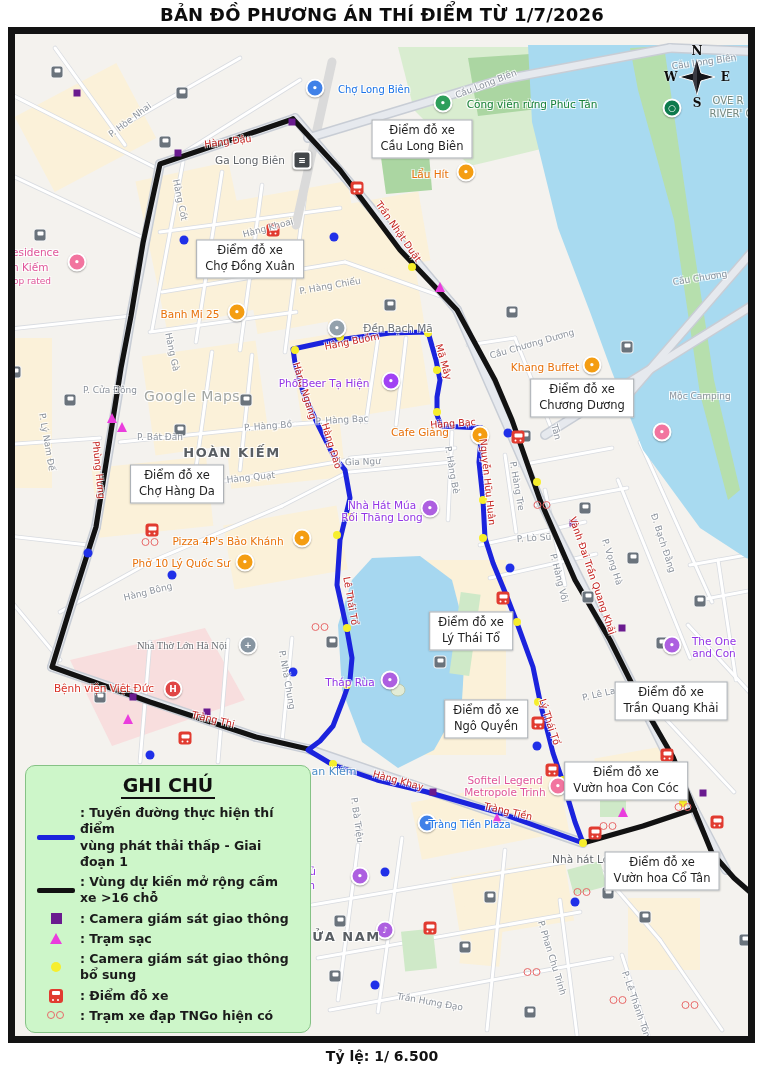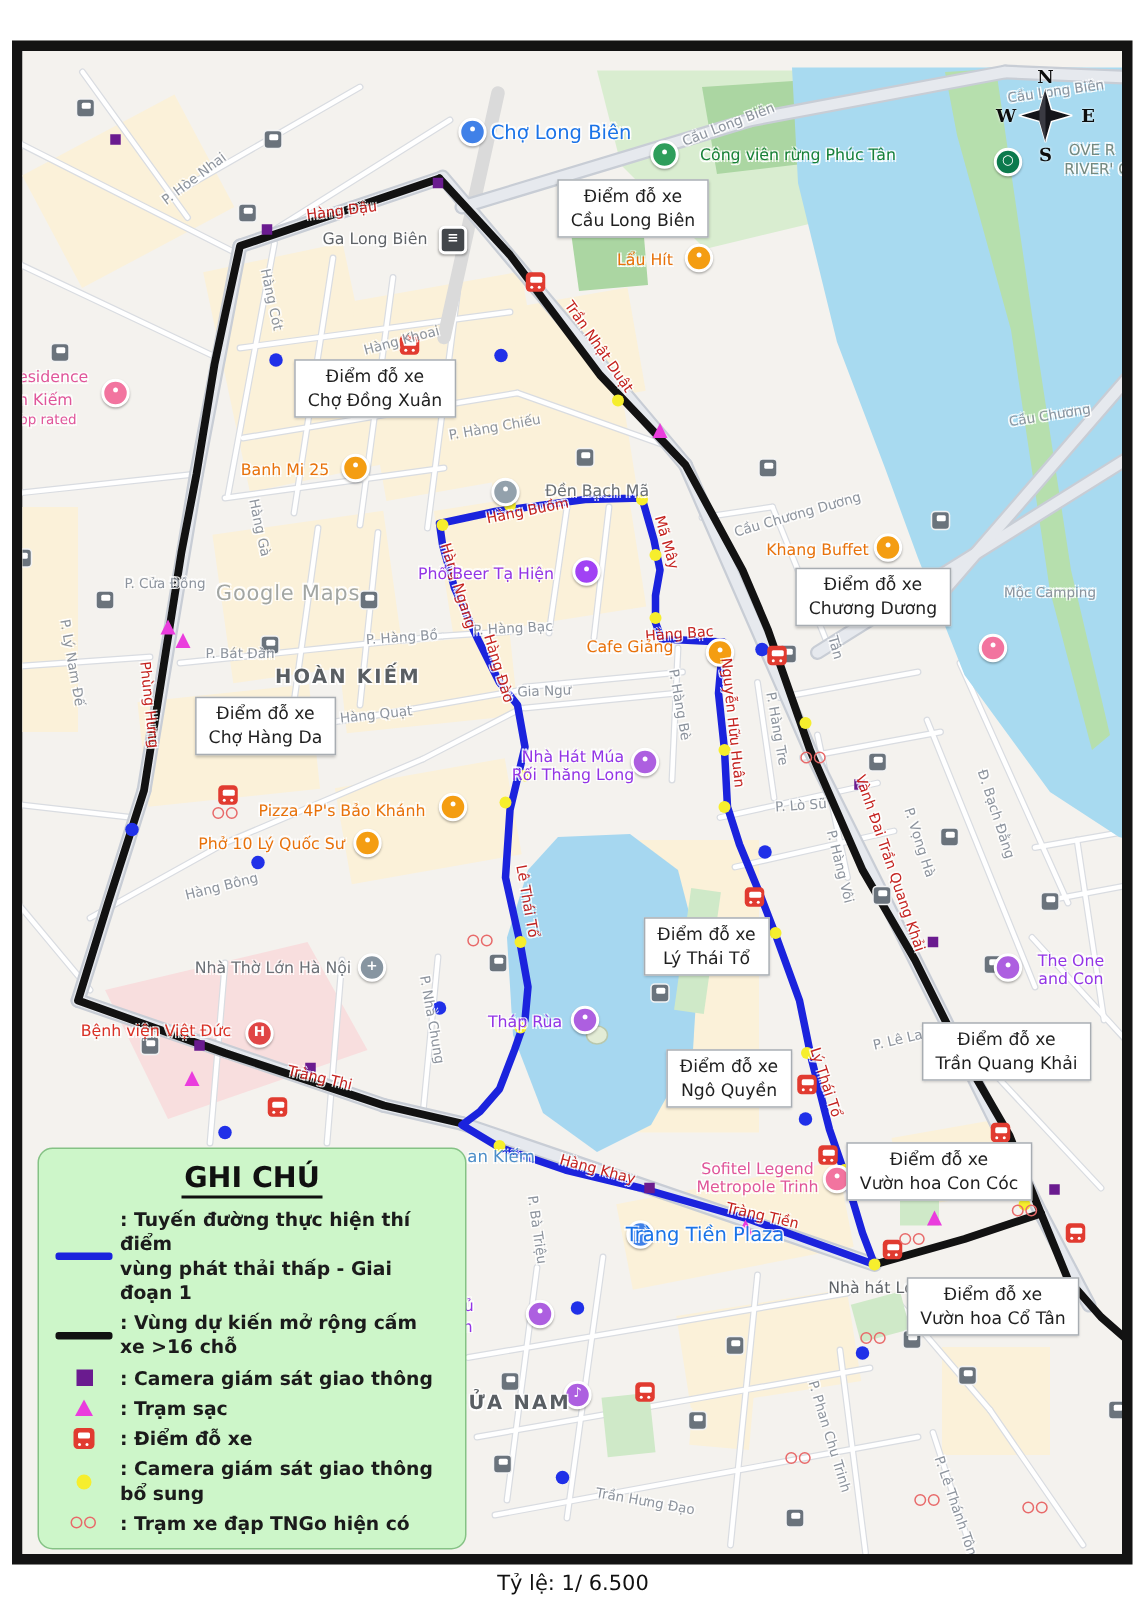--- a/index.html
+++ b/index.html
@@ -1,39 +1,39 @@
 <!DOCTYPE html>
 <html><head>
 <meta charset="utf-8">
 <style>
   html,body{margin:0;padding:0;background:#ffffff;width:764px;height:1080px;overflow:hidden;
     font-family:"DejaVu Sans","Liberation Sans",sans-serif;}
   .page{position:relative;width:764px;height:1080px;background:#fff;}
   .page-title{position:absolute;top:4px;left:0;width:764px;text-align:center;
     font-size:18px;font-weight:bold;color:#0d0d0d;letter-spacing:.2px;}
   .scale-note{position:absolute;top:1048px;left:0;width:764px;text-align:center;
-    font-size:14px;font-weight:normal;color:#111;}
+    font-size:14px;font-weight:bold;color:#111;}
   .map{position:absolute;left:8px;top:27px;width:747px;height:1016px;border:7px solid #131313;
     overflow:hidden;box-sizing:border-box;background:#f4f2ee;}
   .mapc{position:absolute;left:-15px;top:-34px;width:764px;height:1080px;}
   svg#basemap{position:absolute;left:0;top:0;}
   #gen{position:absolute;left:0;top:0;width:764px;height:1080px;}
   
   .lb{position:absolute;white-space:nowrap;line-height:1.15;
     text-shadow:-1px -1px 0 rgba(255,255,255,.85),1px -1px 0 rgba(255,255,255,.85),
                 -1px 1px 0 rgba(255,255,255,.85),1px 1px 0 rgba(255,255,255,.85);}
   .c-road{font-size:9px;color:#8d949e;}
   .c-darkroad{font-size:10.5px;color:#5f6368;}
   .c-red{font-size:9.5px;color:#c5221f;}
   .c-area{font-size:13px;font-weight:bold;color:#595e63;letter-spacing:1.5px;}
   .c-lake{font-size:11px;color:#4d8ec9;}
   .c-watermark{font-size:14px;color:#a2a6a3;letter-spacing:.5px;}
   .c-orange{font-size:10.5px;color:#e8710a;}
   .c-purple{font-size:10.5px;color:#9334e6;}
-  .c-blue{font-size:13px;color:#1a73e8;text-align:right;}
+  .c-blue{font-size:10px;color:#1a73e8;text-align:right;}
   .c-green{font-size:10.5px;color:#188038;}
   .c-pink{font-size:10.5px;color:#e0559a;}
   .c-pinksm{font-size:9px;color:#e0559a;}
   .c-redpoi{font-size:10.5px;color:#d93025;}
   .c-greypoi{font-size:10.5px;color:#6a7076;}
   .c-rivergrey{font-size:10px;color:#76897f;}
   .lb .ml{text-align:center;}
   
   .mk{position:absolute;transform:translate(-50%,-50%);}
   .tr{width:11px;height:11px;background:#6a737c;border-radius:3px;border:1px solid rgba(255,255,255,.9);}
@@ -76,20 +76,21 @@
     font-size:12px;color:#0c0c0c;text-shadow:0 0 2px #fff;}
   .cl.n{left:50%;top:-15px;transform:translateX(-50%);}
   .cl.s{left:50%;bottom:-15px;transform:translateX(-50%);}
   .cl.w{left:-15px;top:50%;transform:translateY(-50%);}
   .cl.e{right:-15px;top:50%;transform:translateY(-50%);}
 </style>
 </head>
 <body>
 
 <div class="page">
+  <div class="page-title">BẢN ĐỒ PHƯƠNG ÁN THÍ ĐIỂM TỪ 1/7/2026</div>
 
   <div class="map">
     <div class="mapc">
       <svg id="basemap" width="764" height="1080" viewBox="0 0 764 1080">
           <rect x="0" y="0" width="764" height="1080" fill="#f4f2ee"></rect>
           <rect x="150" y="170" width="95" height="150" fill="#fbf1d9" transform="rotate(-12 197.5 245)"></rect>
           <rect x="245" y="190" width="115" height="135" fill="#fbf1d9" transform="rotate(-10 302.5 257.5)"></rect>
           <rect x="325" y="265" width="95" height="70" fill="#fbf1d9" transform="rotate(-9 372.5 300)"></rect>
           <rect x="295" y="330" width="130" height="85" fill="#fbf1d9" transform="rotate(-9 360 372.5)"></rect>
           <rect x="148" y="348" width="115" height="100" fill="#fbf1d9" transform="rotate(-8 205.5 398)"></rect>
@@ -460,21 +461,21 @@
           <div class="lb c-purple" style="left: 324px; top: 383px; transform: translate(-50%, -50%) rotate(0deg);">Phố Beer Tạ Hiện</div>
           <div class="lb c-greypoi" style="left: 398px; top: 328px; transform: translate(-50%, -50%) rotate(0deg);">Đền Bạch Mã</div>
           <div class="lb c-orange" style="left: 420px; top: 432px; transform: translate(-50%, -50%) rotate(0deg);">Cafe Giảng</div>
           <div class="lb c-orange" style="left: 228px; top: 541px; transform: translate(-50%, -50%) rotate(0deg);">Pizza 4P's Bảo Khánh</div>
           <div class="lb c-orange" style="left: 181px; top: 563px; transform: translate(-50%, -50%) rotate(0deg);">Phở 10 Lý Quốc Sư</div>
           <div class="lb c-purple" style="left: 382px; top: 511px; transform: translate(-50%, -50%) rotate(0deg);">
             <div class="ml">Nhà Hát Múa</div>
             <div class="ml">Rối Thăng Long</div>
           </div>
           <div class="lb c-purple" style="left: 350px; top: 682px; transform: translate(-50%, -50%) rotate(0deg); text-align: right;">Tháp Rùa</div>
-          <div class="lb c-greypoi" style="left: 182px; top: 646px; transform: translate(-50%, -50%) rotate(0deg);">Nhà Thờ Lớn Hà Nội</div>
+          <div class="lb c-greypoi" style="left: 182px; top: 646px; transform: translate(-50%, -50%) rotate(0deg); font-family: Liberation Serif, serif;">Nhà Thờ Lớn Hà Nội</div>
           <div class="lb c-redpoi" style="left: 104px; top: 688px; transform: translate(-50%, -50%) rotate(0deg);">Bệnh viện Việt Đức</div>
           <div class="lb c-pink" style="left: 505px; top: 786px; transform: translate(-50%, -50%) rotate(0deg);">
             <div class="ml">Sofitel Legend</div>
             <div class="ml">Metropole Trinh</div>
           </div>
           <div class="lb c-blue" style="left: 470px; top: 825px; transform: translate(-50%, -50%) rotate(0deg);">Tràng Tiền Plaza</div>
           <div class="lb c-purple" style="left: 714px; top: 647px; transform: translate(-50%, -50%) rotate(0deg);">
             <div class="ml">The One</div>
             <div class="ml">and Con</div>
           </div>
@@ -545,31 +546,31 @@
           <span class="ltxt">: Camera giám sát giao thông</span>
         </div>
         <div class="lrow">
           <span class="lsym">
               <span class="s-tri"></span>
             </span>
           <span class="ltxt">: Trạm sạc</span>
         </div>
         <div class="lrow">
           <span class="lsym">
+              <span class="s-dot" style="background:#f6ee2d"></span>
+            </span>
+          <span class="ltxt">: Camera giám sát giao thông bổ sung</span>
+        </div>
+        <div class="lrow">
+          <span class="lsym">
               <span class="s-bus">
                 <span class="bus" style="background:#e13b30"></span>
               </span>
             </span>
           <span class="ltxt">: Điểm đỗ xe</span>
-        </div>
-        <div class="lrow">
-          <span class="lsym">
-              <span class="s-dot" style="background:#f6ee2d"></span>
-            </span>
-          <span class="ltxt">: Camera giám sát giao thông bổ sung</span>
         </div>
         <div class="lrow">
           <span class="lsym">
               <span class="s-bike">
                 <span class="bike"></span>
               </span>
             </span>
           <span class="ltxt">: Trạm xe đạp TNGo hiện có</span>
         </div>
       </div>

